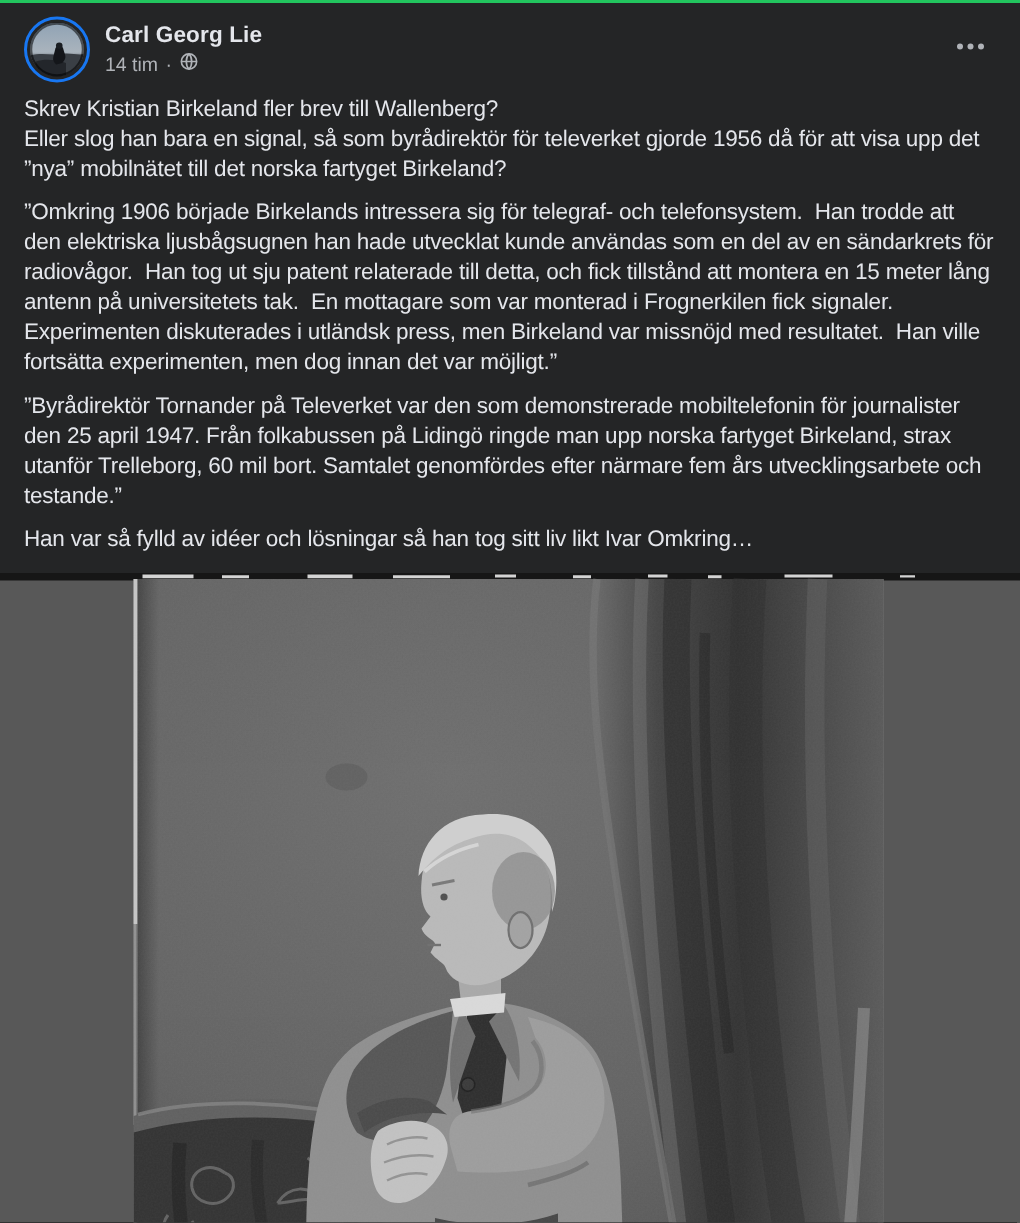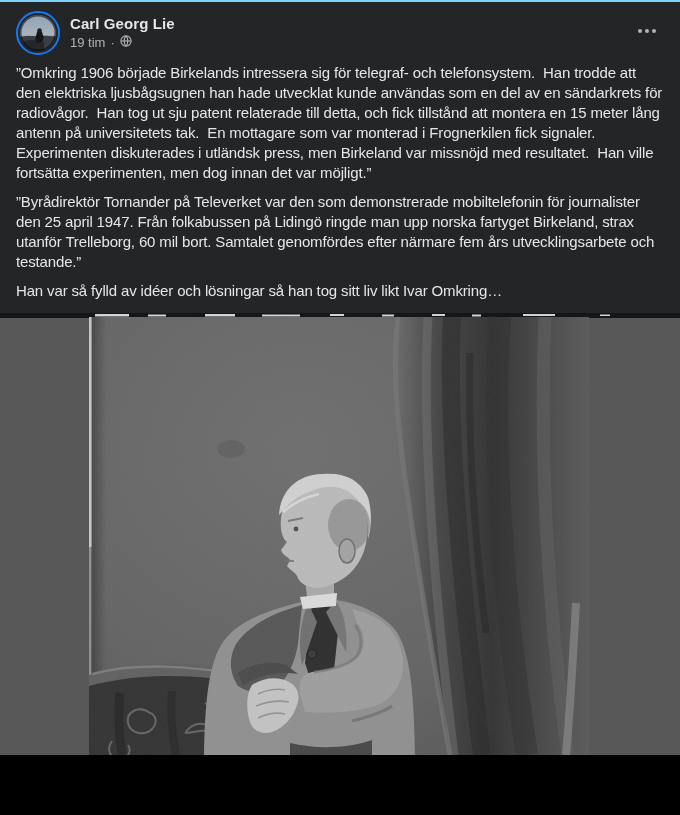--- a/index.html
+++ b/index.html
@@ -1,17 +1,17 @@
 <!DOCTYPE html>
 <html><head>
 <meta charset="utf-8">
 <style>
   html,body{margin:0;padding:0;background:#18191a;}
   body{width:680px;height:815px;overflow:hidden;font-family:"Liberation Sans",sans-serif;}
-  .post-card{width:680px;height:815px;background:#242526;display:flex;flex-direction:column;border-top:2px solid #7dd3fc;box-sizing:border-box;}
+  .post-card{width:680px;height:815px;background:#242526;display:flex;flex-direction:column;border-top:2px solid #22c55e;box-sizing:border-box;}
   
   .post-header{display:flex;align-items:flex-start;padding:9px 16px 6px;}
   .avatar-ring{width:44px;height:44px;border-radius:50%;border:2px solid #1877f2;box-sizing:border-box;display:flex;align-items:center;justify-content:center;flex:0 0 auto;cursor:pointer;}
   .avatar{width:36px;height:36px;border-radius:50%;overflow:hidden;background:#111;box-shadow:inset 0 0 0 1px rgba(0,0,0,.6);}
   .avatar svg{display:block;}
   .header-text{margin-left:10px;padding-top:3px;flex:1 1 auto;min-width:0;}
   .author-name{font-size:15px;font-weight:700;color:#e4e6eb;line-height:19px;letter-spacing:.1px;cursor:pointer;}
   .post-meta{display:flex;align-items:center;gap:4px;margin-top:2px;font-size:13px;color:#b0b3b8;line-height:16px;}
   .meta-sep{margin:0 1px;}
   .globe{display:inline-block;}
@@ -47,40 +47,42 @@
           <path d="M4 26 C10 24 18 25 24 27 L24 36 L2 36 Z" fill="#23262b"></path>
           <path d="M17 17 c1.5 -2 4 -2 5 0 l1.5 5 c.5 2 -1 4 -2 5 l-4 1 c-1.5 -1 -2.5 -3 -2 -5 Z" fill="#14161a"></path>
           <circle cx="19.5" cy="15.5" r="2.2" fill="#1a1d22"></circle>
           <circle cx="18" cy="18" r="17.5" fill="none" stroke="rgba(0,0,0,.55)" stroke-width="2"></circle>
         </svg>
       </div>
     </div>
     <div class="header-text">
       <div class="author-name">Carl Georg Lie</div>
       <div class="post-meta">
-        <span>19 tim</span>
+        <span>14 tim</span>
         <span class="meta-sep">·</span>
         <span class="globe">
           <svg width="12" height="12" viewBox="0 0 12 12" fill="none" stroke="#b0b3b8" stroke-width="1.1">
             <circle cx="6" cy="6" r="5.1"></circle>
             <path d="M.9 6 H11.1"></path>
             <path d="M6 .9 C8.4 3.2 8.4 8.8 6 11.1"></path>
             <path d="M6 .9 C3.6 3.2 3.6 8.8 6 11.1"></path>
           </svg>
         </span>
       </div>
     </div>
     <div class="more-btn" title="">
       <i></i>
         <i></i>
         <i></i>
     </div>
   </div>
 
   <div class="post-text">
+    <p>Skrev Kristian Birkeland fler brev till Wallenberg?
+Eller slog han bara en signal, så som byrådirektör för televerket gjorde 1956 då för att visa upp det ”nya” mobilnätet till det norska fartyget Birkeland?</p>
     <p>”Omkring 1906 började Birkelands intressera sig för telegraf- och telefonsystem.  Han trodde att den elektriska ljusbågsugnen han hade utvecklat kunde användas som en del av en sändarkrets för radiovågor.  Han tog ut sju patent relaterade till detta, och fick tillstånd att montera en 15 meter lång antenn på universitetets tak.  En mottagare som var monterad i Frognerkilen fick signaler.  Experimenten diskuterades i utländsk press, men Birkeland var missnöjd med resultatet.  Han ville fortsätta experimenten, men dog innan det var möjligt.”</p>
     <p>”Byrådirektör Tornander på Televerket var den som demonstrerade mobiltelefonin för journalister den 25 april 1947. Från folkabussen på Lidingö ringde man upp norska fartyget Birkeland, strax utanför Trelleborg, 60 mil bort. Samtalet genomfördes efter närmare fem års utvecklingsarbete och testande.”</p>
     <p>Han var så fylld av idéer och lösningar så han tog sitt liv likt Ivar Omkring…</p>
   </div>
 
   <div class="photo-section">
     <svg width="680" height="442" viewBox="0 0 680 442">
       <defs>
         <radialGradient id="bgGrad" cx="0.42" cy="0.3" r="0.95">
           <stop offset="0" stop-color="#6e6e6e"></stop>

